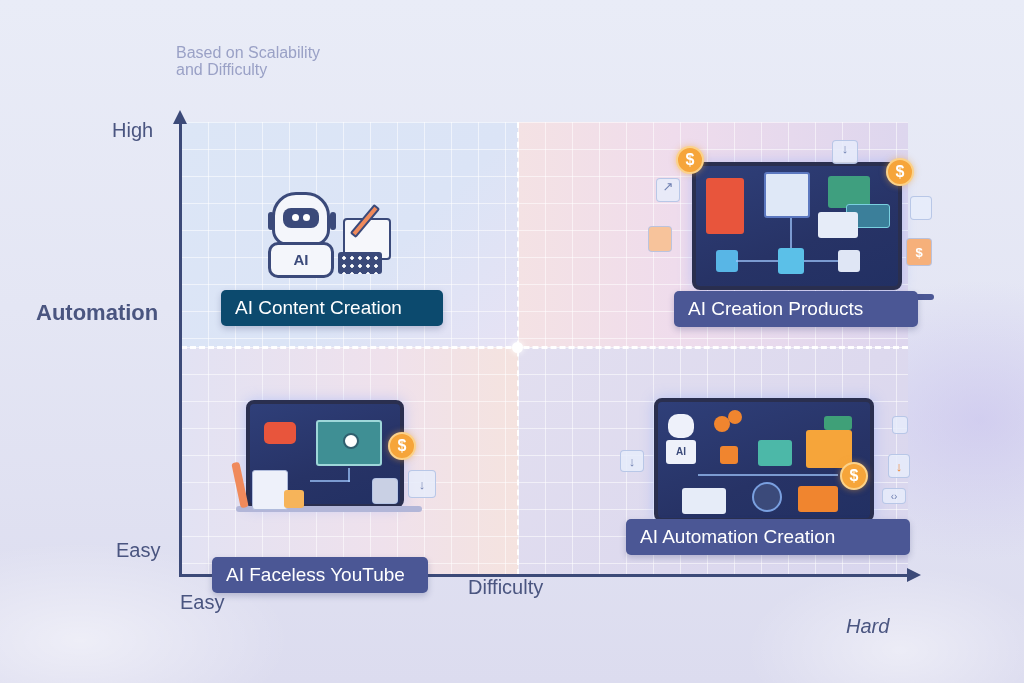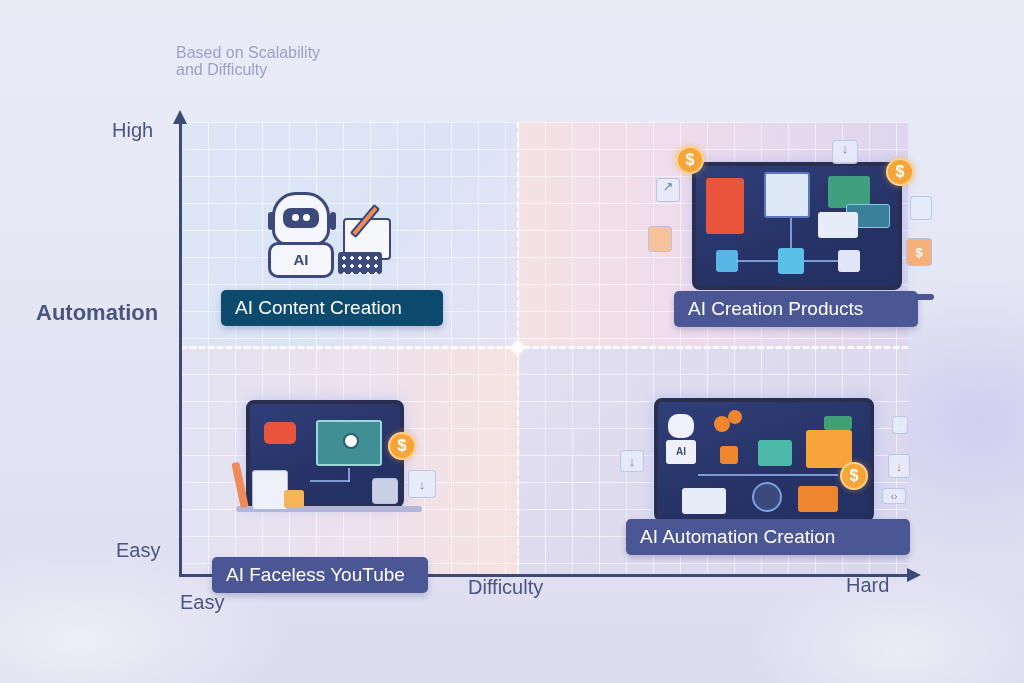--- a/index.html
+++ b/index.html
@@ -69,21 +69,21 @@
   .axis-x-arrow { position: absolute; left: 907px; top: 568px; width: 0; height: 0;
     border-top: 7px solid transparent; border-bottom: 7px solid transparent; border-left: 14px solid #3c4a78; }
 
   .axis-label { position: absolute; font-size: 20px; color: #4a5580; }
   .axis-label.strong { font-weight: bold; color: #4a5580; font-size: 22px; }
   .lbl-high { left: 112px; top: 119px; }
   .lbl-scal { left: 36px; top: 300px; }
   .lbl-easy-y { left: 116px; top: 539px; }
   .lbl-easy-x { left: 180px; top: 591px; }
   .lbl-diff { left: 468px; top: 576px; }
-  .lbl-hard { left: 846px; top: 574px; }
+  .lbl-hard { left: 846px; top: 615px; font-style: italic; }
 
   
   .q-label {
     position: absolute; color: #fff; font-size: 19px; border-radius: 5px;
     padding: 0 14px; height: 36px; line-height: 36px; white-space: nowrap;
     box-shadow: 0 3px 6px rgba(50,60,110,0.25);
   }
   .q-label.light { background: #0c4a6e; }
   .q-label.dark { background: #4b5795; }
   .ql-content { left: 221px; top: 290px; width: 222px; }

